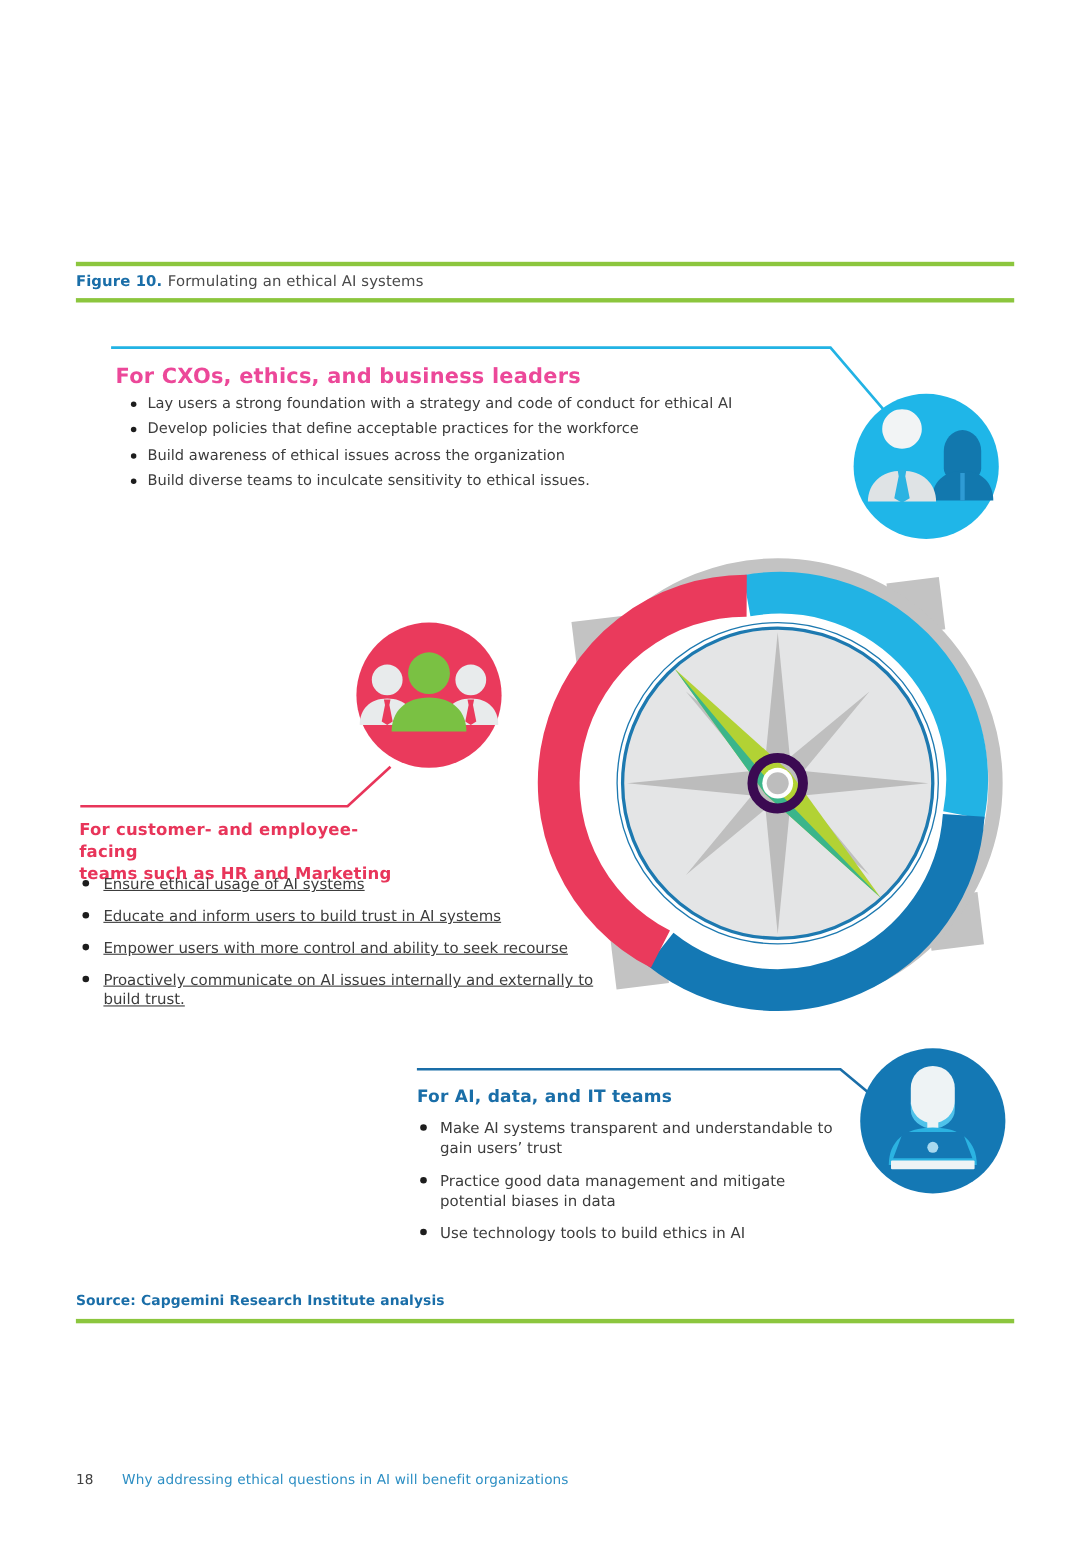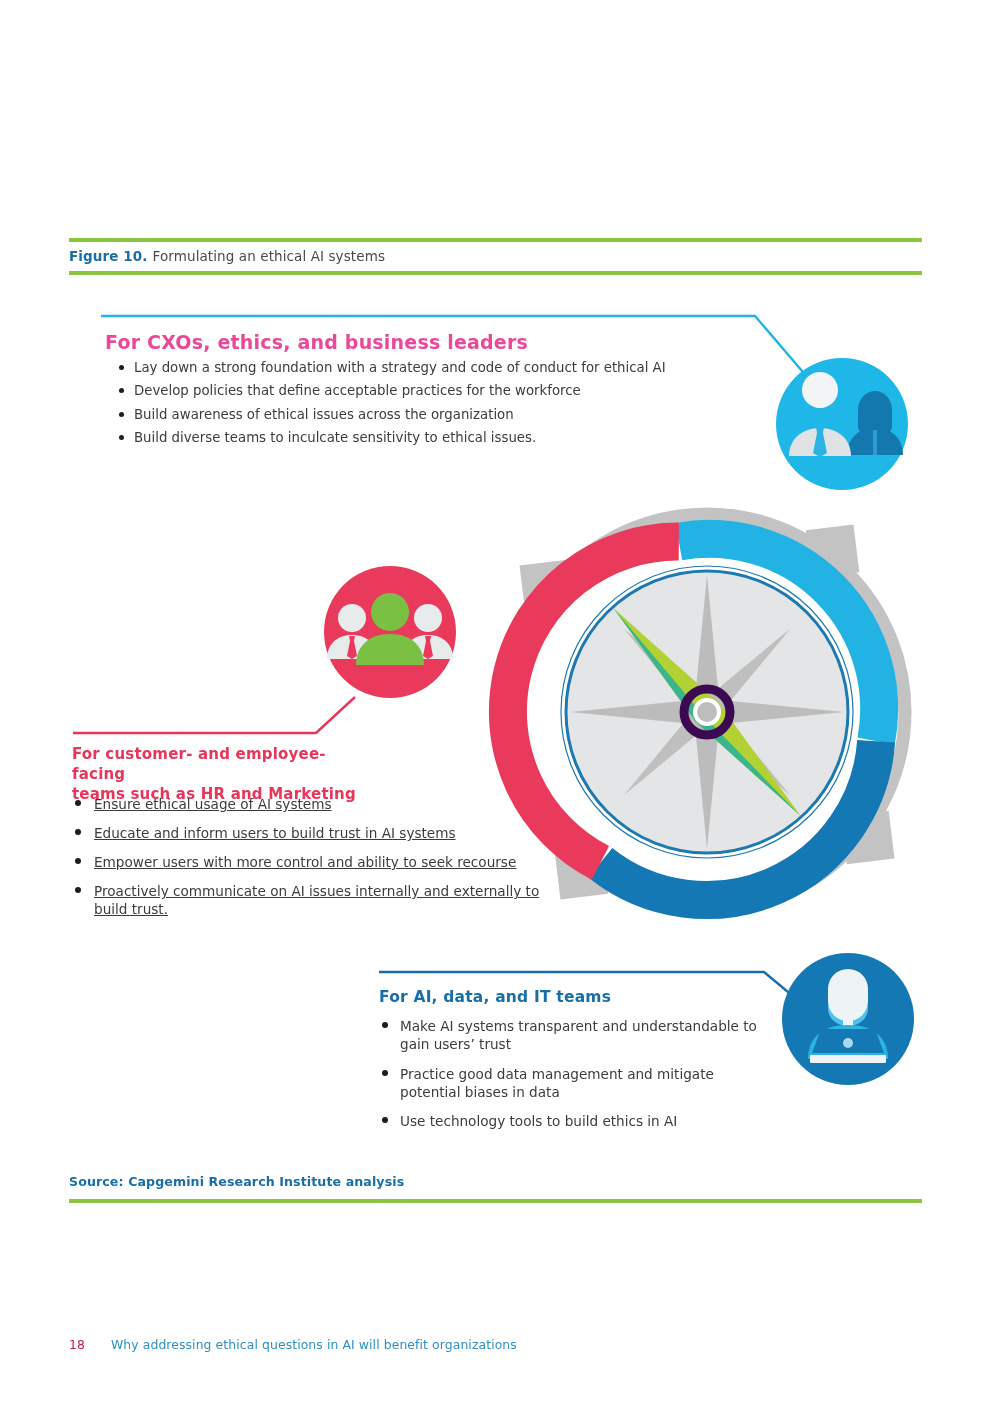--- a/index.html
+++ b/index.html
@@ -56,21 +56,21 @@
   
   #source{
     position:absolute;left:69px;top:1174px;font-size:12.6px;color:#1a6ea8;
     letter-spacing:.1px;
     font-weight:bold;
   }
   #footer{
     position:absolute;left:69px;top:1337px;font-size:12.4px;color:#2e8fc4;
     display:flex;align-items:baseline;gap:26px;letter-spacing:.1px;
   }
-  #footer .pg{color:#be185d;}
+  #footer .pg{color:#404040;}
 
   
   #art{position:absolute;left:0;top:0;width:992px;height:1403px;}
 </style>
 </head>
 <body>
 
 <div class="page">
 
   <svg id="art" viewBox="0 0 992 1403">
@@ -201,21 +201,21 @@
 
   <div class="fig-caption">
     <span class="num">Figure 10.</span>
     <span class="ttl">Formulating an ethical AI systems</span>
   </div>
 
   <div class="sec-head" id="head-cxo">For CXOs, ethics, and business leaders</div>
   <ul class="blist" id="list-cxo">
     <li>
         <span class="dot"></span>
-        <span class="txt">Lay down a strong foundation with a strategy and code of conduct for ethical AI</span>
+        <span class="txt">Lay users a strong foundation with a strategy and code of conduct for ethical AI</span>
       </li>
     <li>
         <span class="dot"></span>
         <span class="txt">Develop policies that define acceptable practices for the workforce</span>
       </li>
     <li>
         <span class="dot"></span>
         <span class="txt">Build awareness of ethical issues across the organization</span>
       </li>
     <li>

